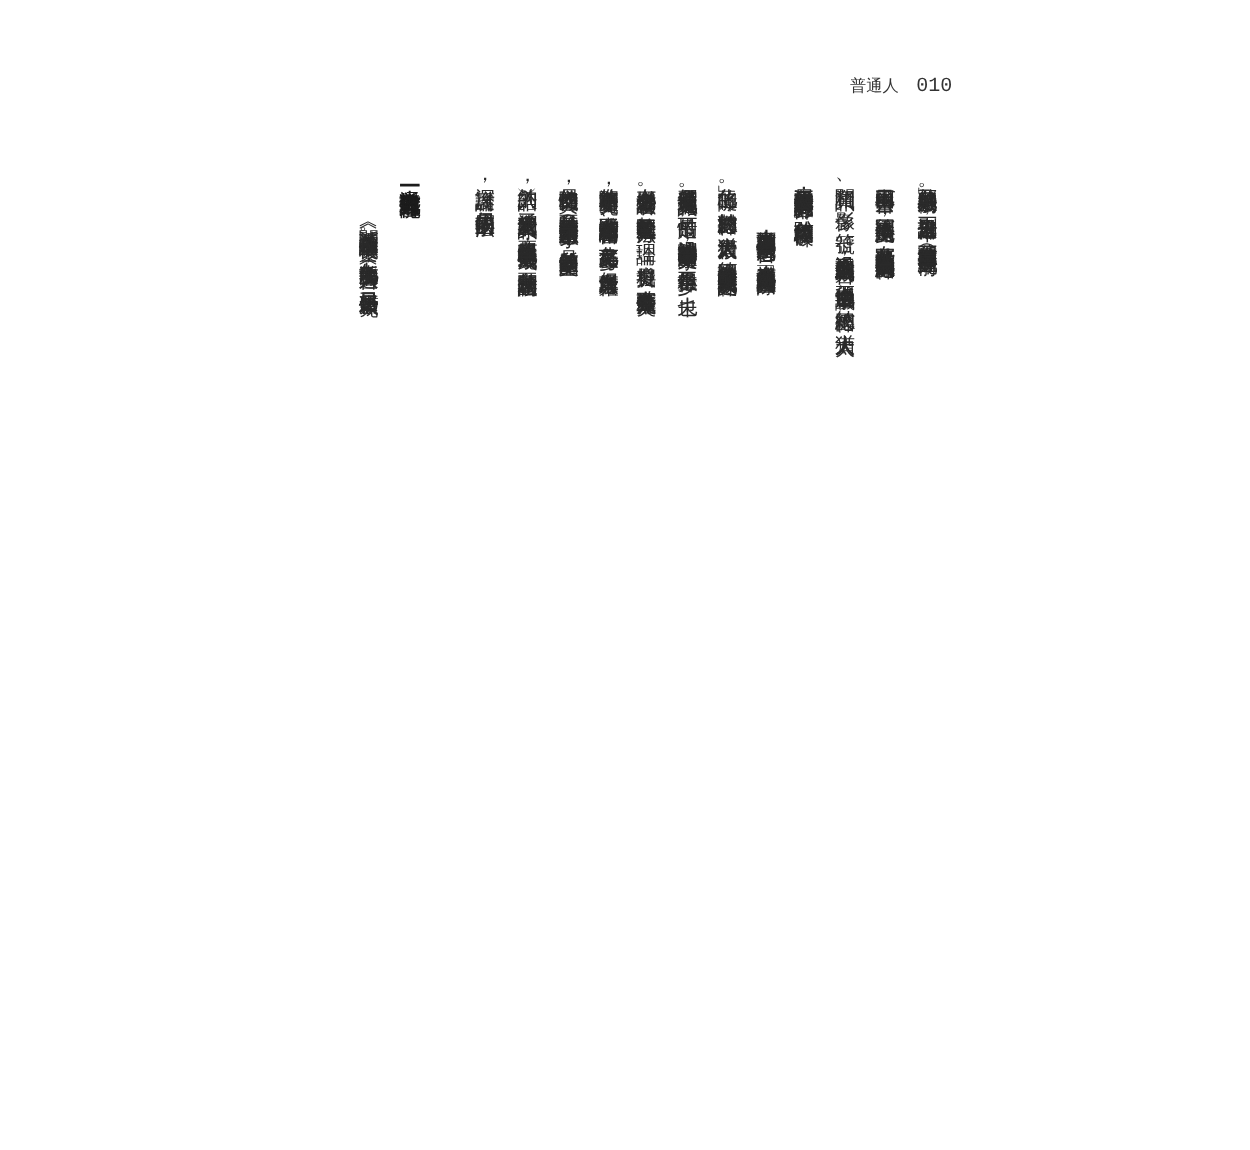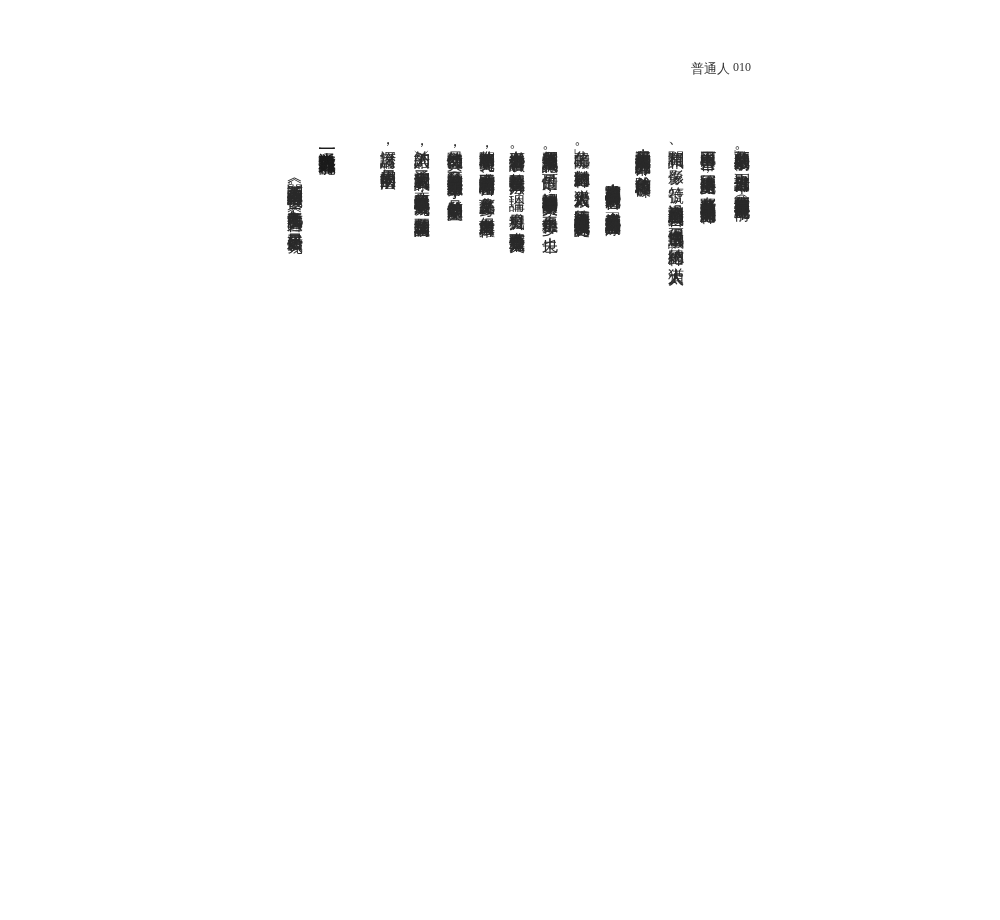--- a/index.html
+++ b/index.html
@@ -1,21 +1,21 @@
 <!DOCTYPE html>
 <html><head>
 <meta charset="utf-8">
 <style>
   html, body { margin: 0; padding: 0; background: #ffffff; }
   body { width: 1000px; height: 920px; position: relative; overflow: hidden;
          font-family: "DejaVu Serif", "Liberation Serif", serif; color: #222; }
   .page { position: absolute; left: 0; top: 0; width: 1000px; height: 920px; background: #fff; }
   .header { position: absolute; top: 60px; left: 676px; font-size: 13px; color: #333; letter-spacing: 0; }
-  .header .title { position: absolute; left: 15px; top: 0; white-space: nowrap; }
-  .header .pageno { position: absolute; left: 57px; top: 0; white-space: nowrap; font-family: Liberation Serif, serif; font-size: 12px; }
+  .header .title { position: absolute; left: 4px; top: 0; white-space: nowrap; }
+  .header .pageno { position: absolute; left: 57px; top: 0; white-space: nowrap; font-family: Liberation Mono, monospace; font-size: 16px; }
   .col { position: absolute; writing-mode: vertical-rl; text-orientation: upright;
          font-size: 16px; line-height: 16px; letter-spacing: 0.55px; white-space: nowrap; color: #2a2a2a; }
   .heading { font-size: 17.5px; line-height: 18px; letter-spacing: 0.4px; color: #1c1c1c; }
 </style>
 </head>
 <body>
 
 <div class="page">
 
   <div class="header">

